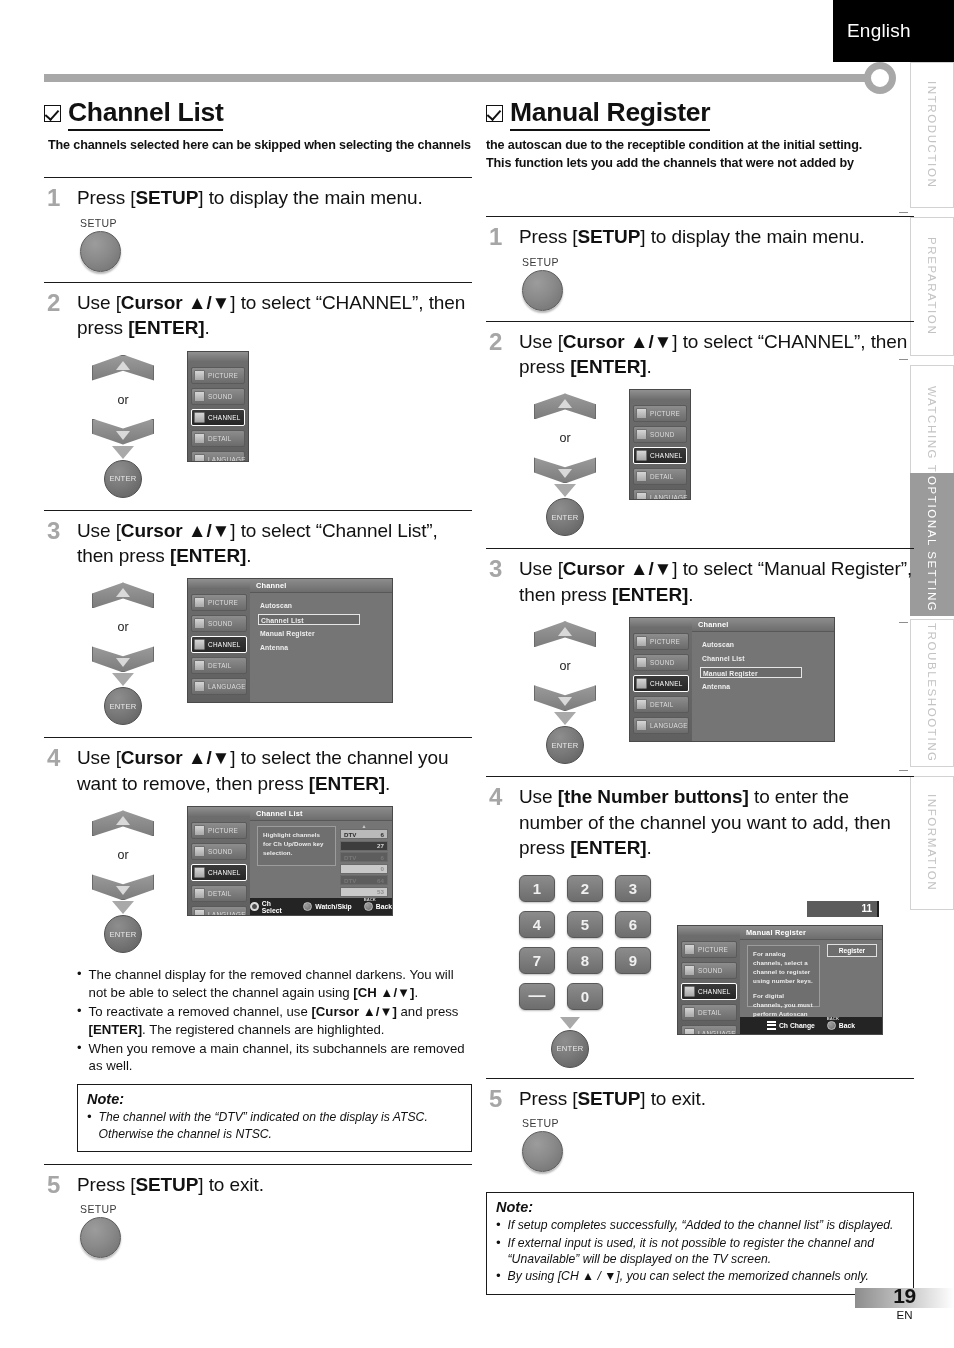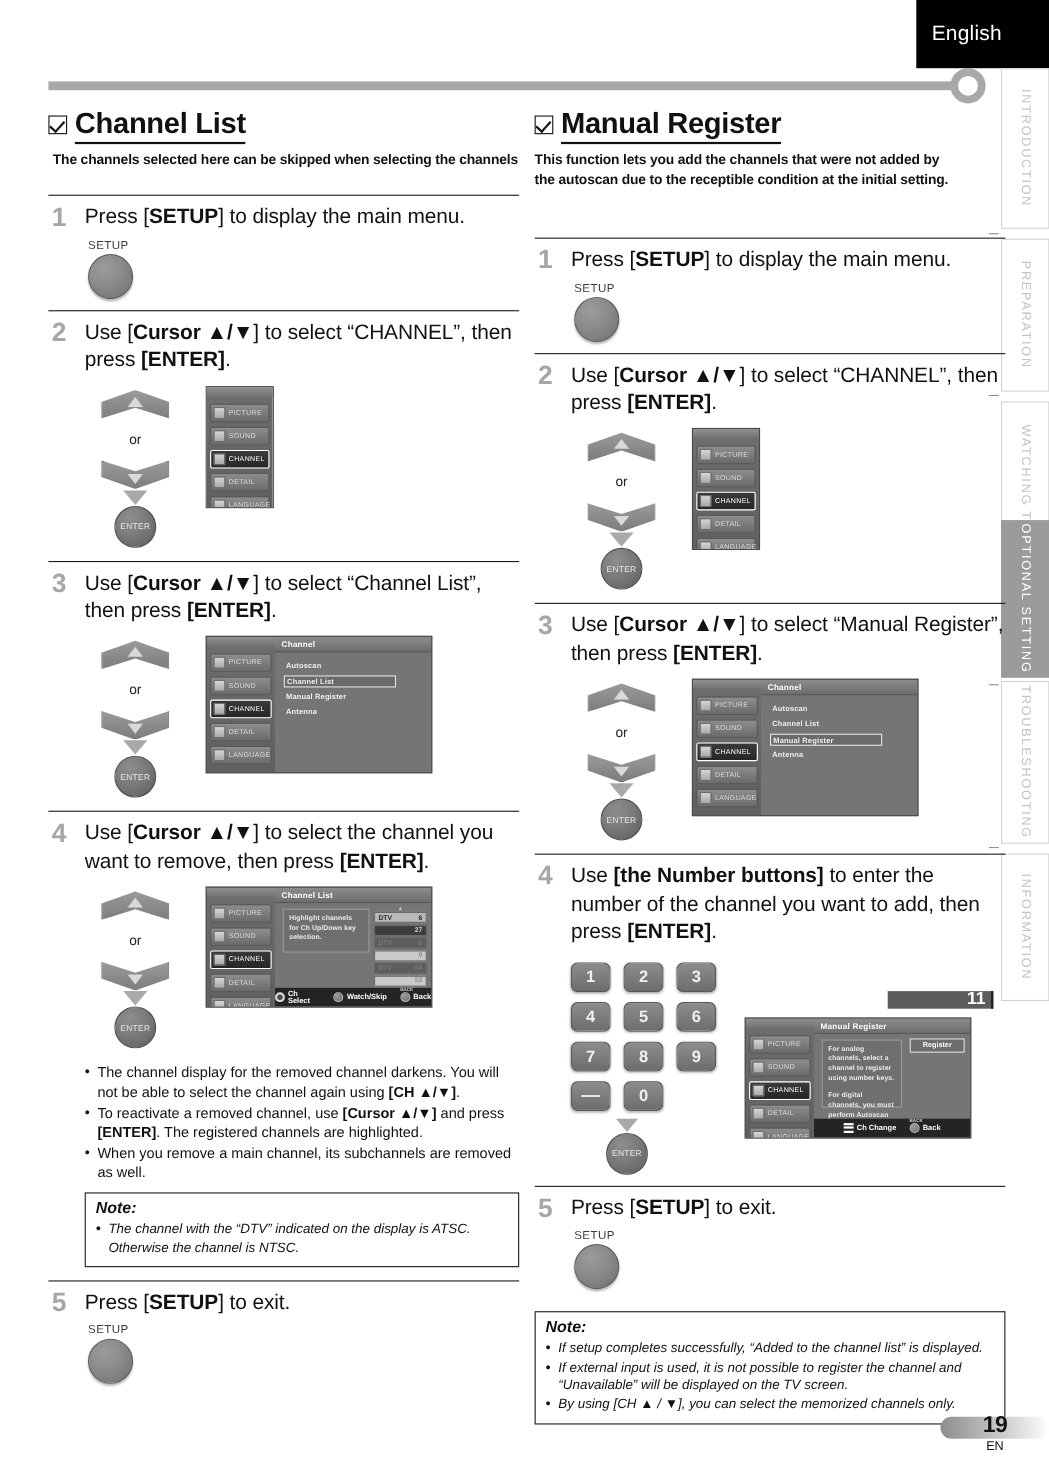--- a/index.html
+++ b/index.html
@@ -248,22 +248,22 @@
   .key.dash { font-size: 17px; }
   .kp-arrow {
     width: 0; height: 0; margin: -2px 0 0 41px;
     border-left: 10px solid transparent; border-right: 10px solid transparent;
     border-top: 12px solid #a9a9a9;
   }
   .kp-enter { margin-left: 32px; }
 
   
   .ch-badge {
-    width: 96px; height: 16px; background: #5c5c5c;
-    color: #fff; font-size: 16px; font-weight: 700;
+    width: 72px; height: 16px; background: #5c5c5c;
+    color: #fff; font-size: 10px; font-weight: 700;
     display: flex; align-items: center; justify-content: flex-end;
     padding-right: 5px; border-right: 2px solid #1d1d1d;
   }
 
   
   .bullets { margin-left: 33px; margin-top: 9px; }
   .bullet { display: flex; gap: 7px; font-size: 13.2px; line-height: 1.35; margin-bottom: 1px; }
   .bullet .bd { flex: none; line-height: 1.2; font-size: 13px; }
   .bullet b { font-weight: 700; }
 
@@ -273,21 +273,20 @@
   }
   .note-h { font-size: 14.5px; font-weight: 700; font-style: italic; margin-bottom: 2px; }
   .note .bullet { font-style: italic; font-size: 12.2px; line-height: 1.34; }
 
   
   .footer { position: absolute; left: 855px; top: 1288px; width: 99px; text-align: center; }
   .foot-bar {
     height: 20px; width: 99px;
     background: linear-gradient(90deg,#8d8d8d 0%,#c9c9c9 55%,#ffffff 100%);
     position: relative;
-    border-radius: 10px;
   }
   .foot-num {
     position: absolute; left: 0; right: 0; top: -4px;
     font-size: 21px; font-weight: 700; color: #111; text-align: center;
     letter-spacing: -.5px;
   }
   .foot-en { font-size: 11.5px; color: #111; margin-top: 1px; }
 </style>
 </head>
 <body>
@@ -581,22 +580,22 @@
     </div>
   </div>
 
   <div class="col col-right">
 
     <div class="sec-head">
       <div class="chk"></div>
       <div class="sec-title">Manual Register</div>
     </div>
     <div class="sec-desc">
+      <div>the autoscan due to the receptible condition at the initial setting.</div>
       <div>This function lets you add the channels that were not added by</div>
-      <div>the autoscan due to the receptible condition at the initial setting.</div>
     </div>
 
     <div class="step" style="margin-top:43px;">
       <div class="step-num">1</div>
       <div class="step-text">
         <span>Press [</span><b>SETUP</b><span>] to display the main menu.</span>
       </div>
       <div class="step-body">
         <div class="setup-grp">
           <div class="setup-lbl">SETUP</div>

